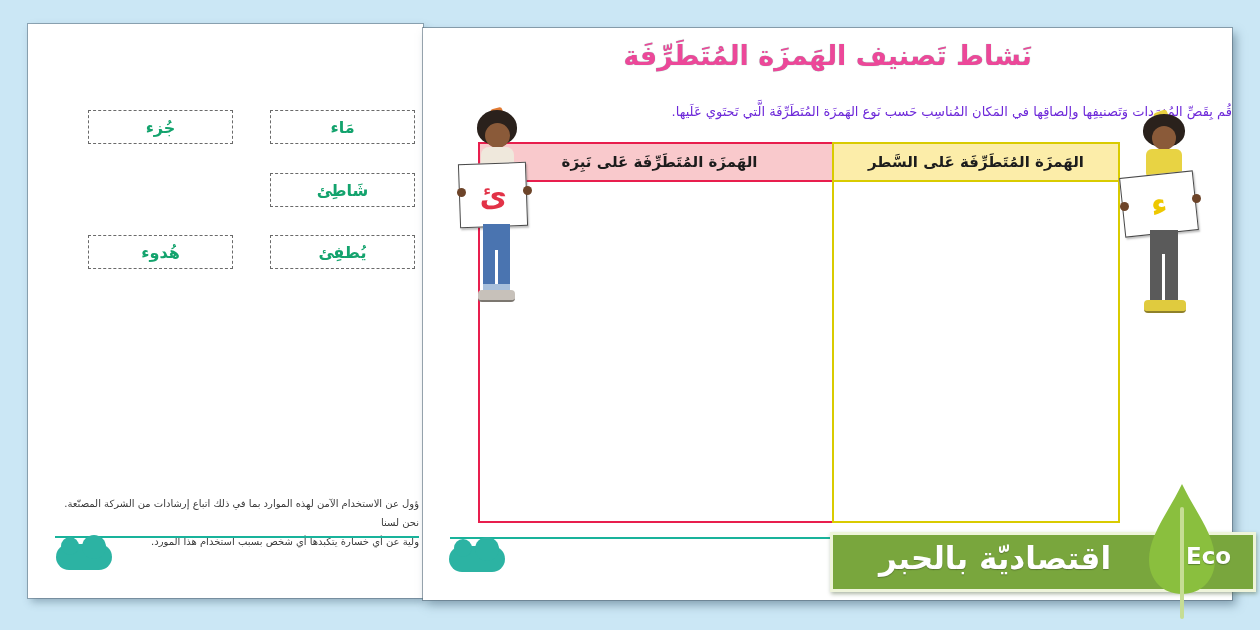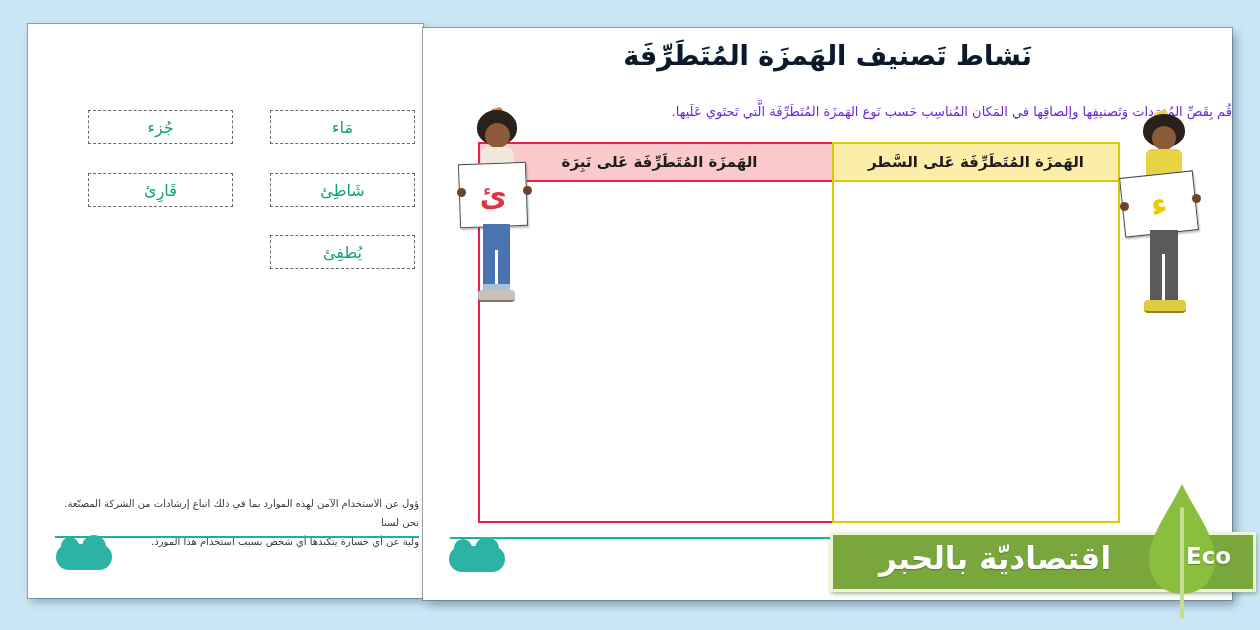--- a/index.html
+++ b/index.html
@@ -16,21 +16,21 @@
   }
   .front-page{
     position:absolute;left:423px;top:28px;width:809px;height:572px;background:#fff;
     box-shadow:0 0 0 1px rgba(90,110,125,.6), 4px 5px 9px rgba(60,90,110,.5);
     z-index:2;
   }
   
   .word-card{
     position:absolute;height:32px;width:143px;border:1.5px dashed #6a6a6a;background:#fff;
     display:flex;align-items:center;justify-content:center;
-    color:#13a36d;font-weight:normal;font-size:16px;direction:rtl;
+    color:#13a36d;font-weight:bold;font-size:16px;direction:rtl;
   }
   .col-left{left:60px;}
   .col-right{left:242px;}
   .row-0{top:86px;} .row-1{top:149px;} .row-2{top:211px;}
   .disclaimer{
     position:absolute;right:4px;top:470px;width:366px;direction:rtl;text-align:right;
     font-size:10px;line-height:19px;color:#3a3a3a;
   }
   .teal-rule{position:absolute;height:0;border-top:2px solid #19b39b;}
   .back-rule{left:27px;top:512px;width:364px;}
@@ -49,21 +49,21 @@
     background:#2cb3a3;
   }
   .twinkl-logo span{
     position:relative;z-index:1;color:#fff;font-size:13px;font-weight:bold;font-style:italic;margin-top:44px;
   }
   .back-logo{left:28px;top:520px;}
   .front-logo{left:26px;top:518px;}
   
   .sheet-title{
     position:absolute;left:0;top:12px;width:100%;text-align:center;direction:rtl;
-    color:#0f172a;font-size:27px;font-weight:bold;
+    color:#ec4899;font-size:27px;font-weight:bold;
     text-shadow:0 0 1px #7fd6b6;
   }
   .sheet-instruction{
     position:absolute;left:0;top:76px;width:100%;text-align:right;direction:rtl;
     color:#6d28d9;font-size:13px;
   }
   
   .sort-table{position:absolute;top:114px;height:381px;background:#fff;box-sizing:border-box;}
   .table-nabira{left:55px;width:363px;border:2px solid #e81e4d;}
   .table-satr{left:409px;width:288px;border:2px solid #d9cb00;}
@@ -109,22 +109,22 @@
     position:absolute;left:1150px;top:543px;width:66px;text-align:left;z-index:6;
     color:#fff;font-size:23px;font-weight:bold;text-shadow:0 1px 1px rgba(60,90,40,.6);margin-left:36px;
   }
 </style>
 </head>
 <body>
 
 <div class="back-page">
   <div class="word-card col-left row-0">جُزء</div>
   <div class="word-card col-right row-0">مَاء</div>
-  <div class="word-card col-left row-1">قَارِئ</div>
   <div class="word-card col-right row-1">شَاطِئ</div>
+  <div class="word-card col-left row-2">هُدوء</div>
   <div class="word-card col-right row-2">يُطفِئ</div>
 
   <div class="disclaimer">
     <div>ؤول عن الاستخدام الآمن لهذه الموارد بما في ذلك اتباع إرشادات من الشركة المصنّعة. نحن لسنا</div>
     <div>ولية عن أي خسارة يتكبدها أي شخص بسبب استخدام هذا المورد.</div>
   </div>
   <div class="teal-rule back-rule"></div>
   <div class="twinkl-logo back-logo">
     <span>twinkl</span>
   </div>

